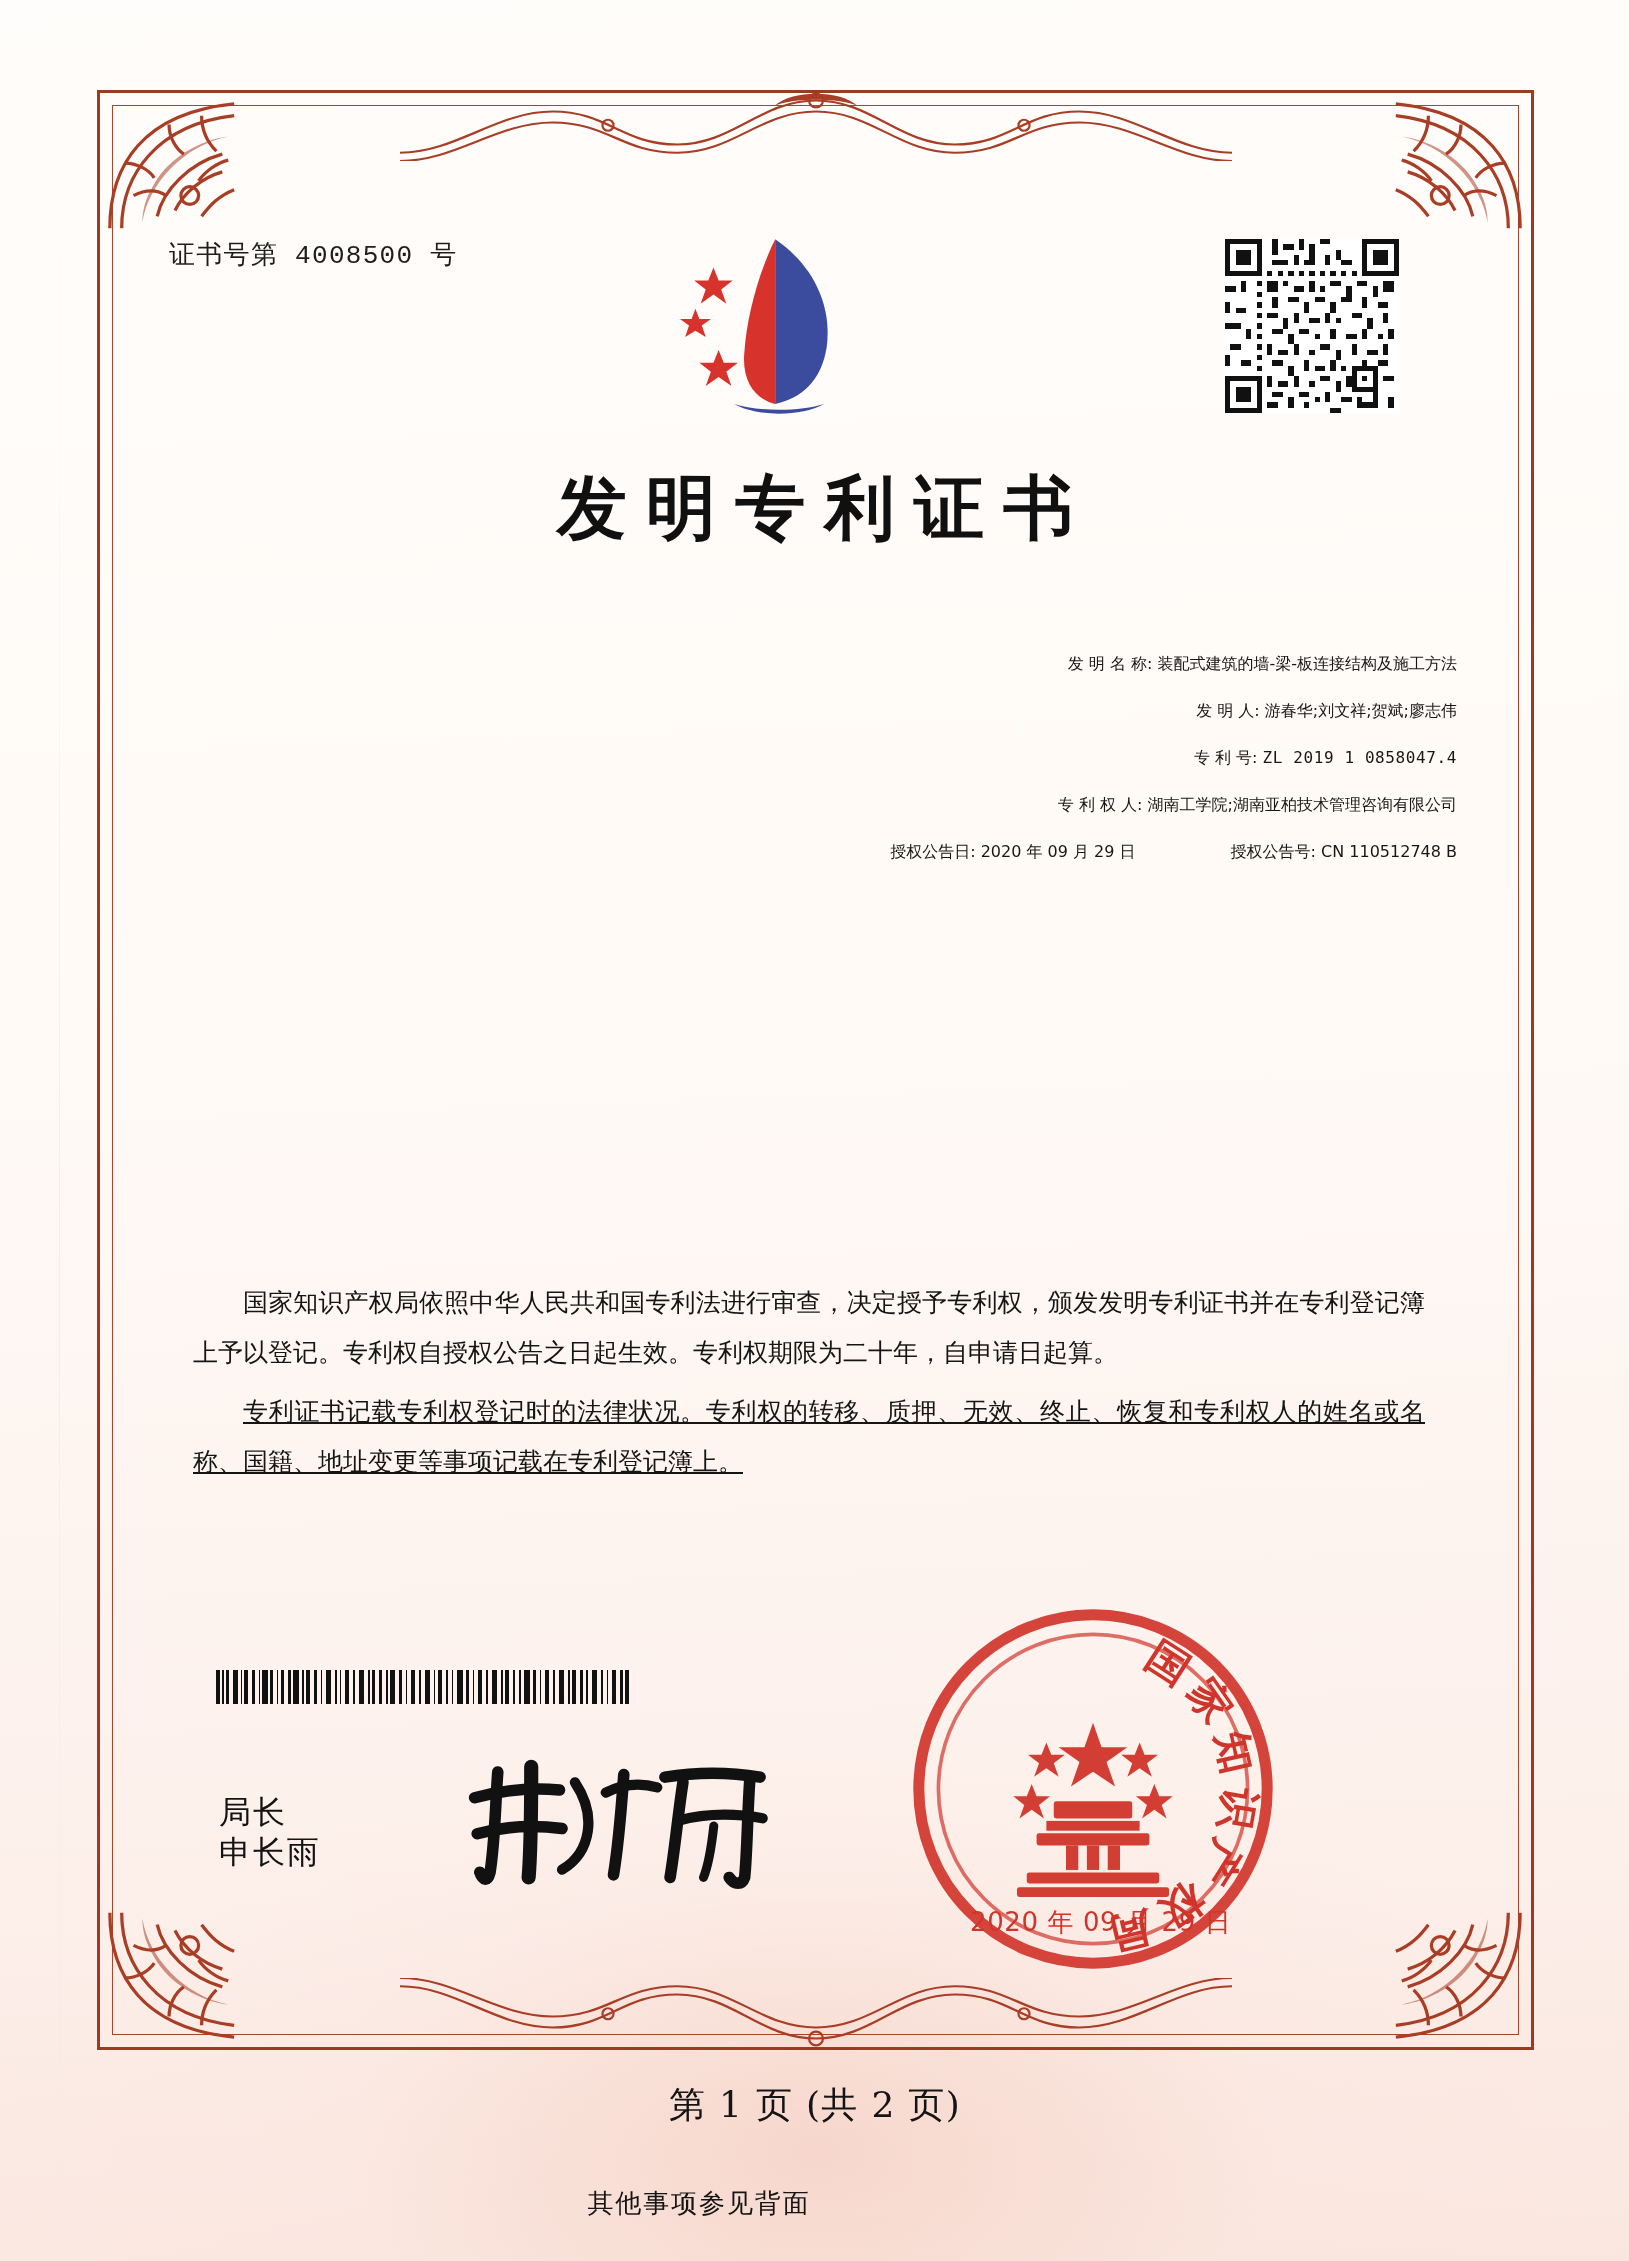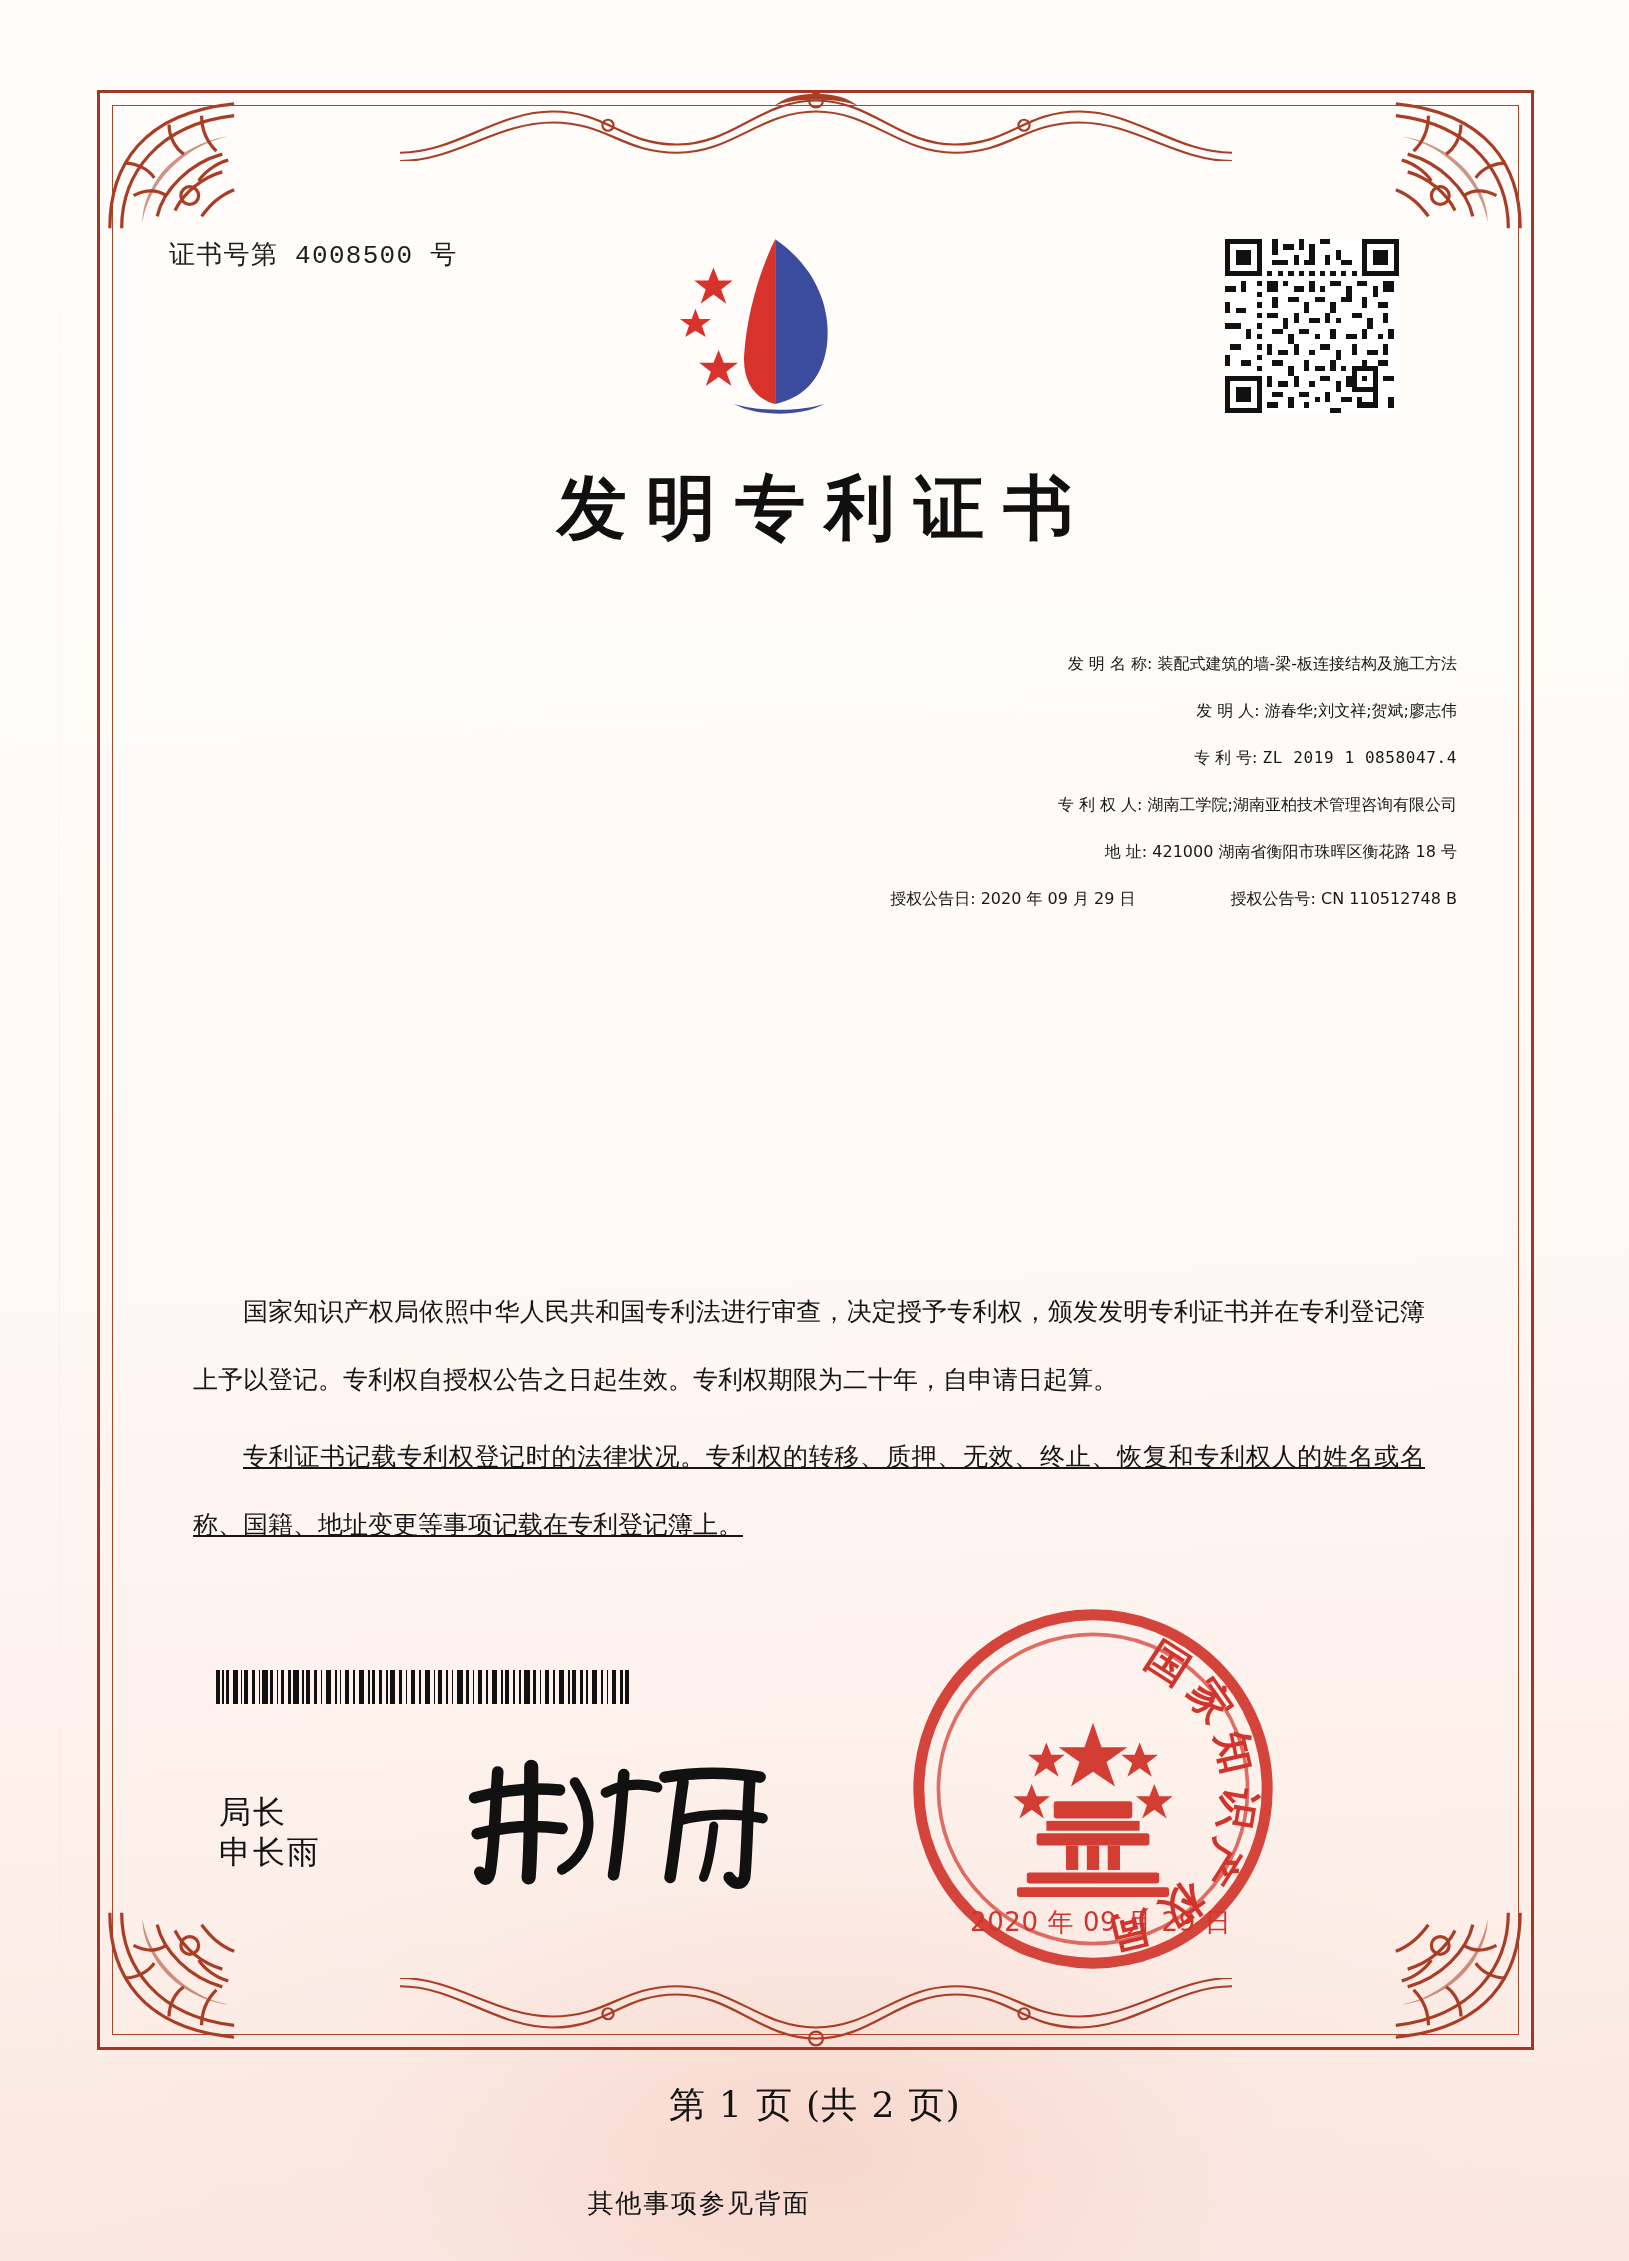--- a/index.html
+++ b/index.html
@@ -130,21 +130,21 @@
     margin-left: 90px;
   }
   .second-value { display: inline-block; }
 
   
   .para-block {
     position: absolute;
     left: 193px; top: 1278px;
     width: 1232px;
     font-size: 25px;
-    line-height: 68px;
+    line-height: 50px;
     color: #151515;
     font-family: "DejaVu Serif", "Liberation Serif", serif;
     text-align: justify;
   }
   .para { text-indent: 50px; margin: 0; }
   .para + .para { margin-top: 9px; text-decoration: underline; }
 
   
   .barcode {
     position: absolute;
@@ -391,24 +391,20 @@
       <span class="f-label">发 明 人:</span>
       <span class="f-value">游春华;刘文祥;贺斌;廖志伟</span>
     </div>
     <div class="field-row">
       <span class="f-label">专 利 号:</span>
       <span class="f-value mono">ZL 2019 1 0858047.4</span>
     </div>
     <div class="field-row">
       <span class="f-label">专 利 权 人:</span>
       <span class="f-value">湖南工学院;湖南亚柏技术管理咨询有限公司</span>
-    </div>
-    <div class="field-row">
-      <span class="f-label">地 址:</span>
-      <span class="f-value">421000 湖南省衡阳市珠晖区衡花路 18 号</span>
     </div>
     <div class="field-row">
       <span class="f-label">授权公告日:</span>
       <span class="f-value">2020 年 09 月 29 日</span>
       <span class="second-label">授权公告号:</span>
       <span class="second-value mono">CN 110512748 B</span>
     </div>
   </div>
 
   <div class="para-block">

